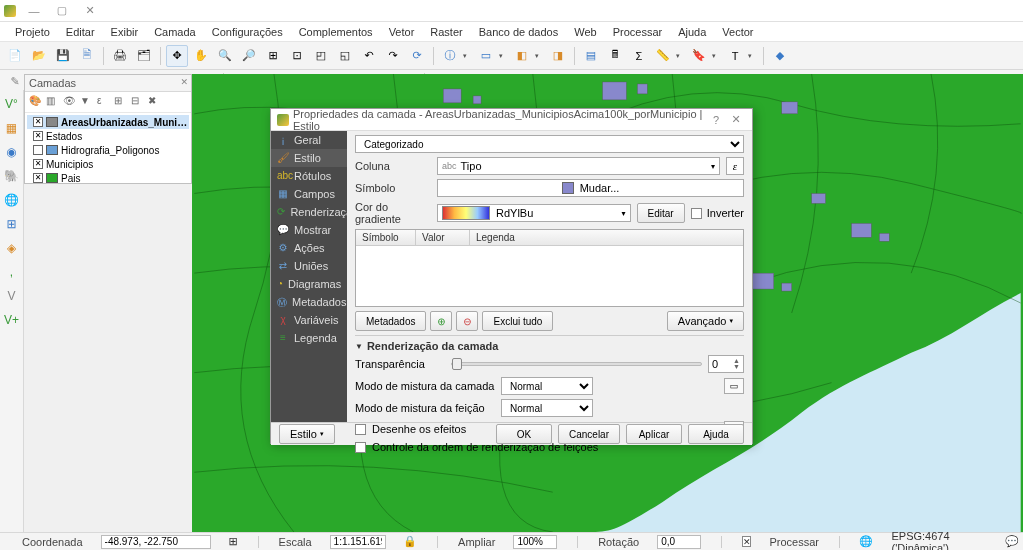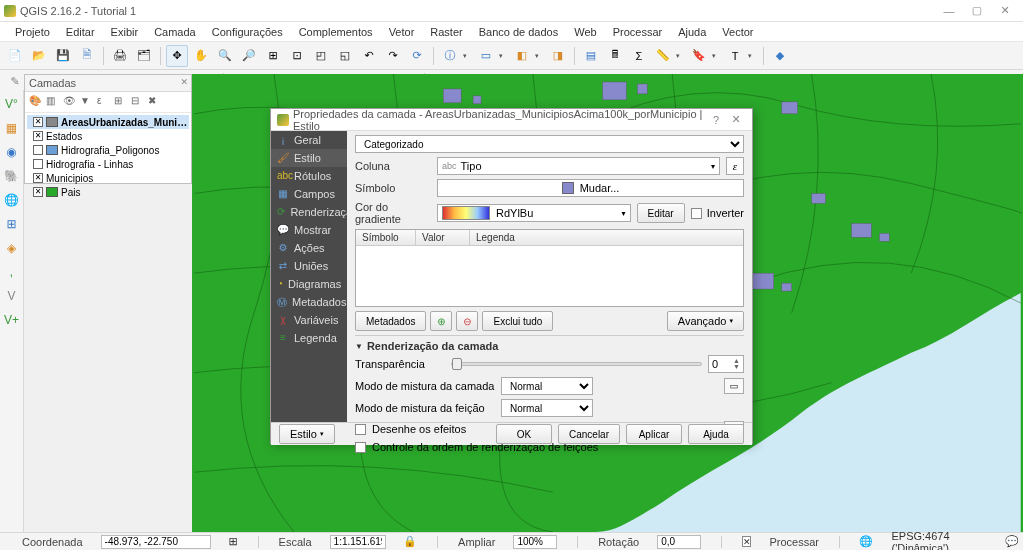--- a/index.html
+++ b/index.html
@@ -99,21 +99,20 @@
 .dropbtn .tri{font-size:7px;}
 
 
 .c-blue{color:#3a7ac8;} .c-green{color:#3a9a3a;} .c-orange{color:#d88b2a;} .c-red{color:#c44;} .c-purple{color:#8a6ac8;} .c-gray{color:#888;}
 </style>
 </head>
 <body>
 
 <div class="titlebar">
   <span class="logo"></span>
-  <span class="title">QGIS 2.16.2 - Tutorial 1</span>
   <span class="winbtn">—</span>
   <span class="winbtn">▢</span>
   <span class="winbtn">✕</span>
 </div>
 
 <div class="menubar">
   <span>Projeto</span>
   <span>Editar</span>
   <span>Exibir</span>
   <span>Camada</span>
@@ -228,24 +227,20 @@
         <span class="nm" style="font-weight: bold;">AreasUrbanizadas_MunicipiosA...</span>
       </div>
       <div class="row">
         <span class="cb">✕</span>
         <span class="nm">Estados</span>
       </div>
       <div class="row">
         <span class="cb"></span>
         <span class="sw" style="background: rgb(106, 160, 214);"></span>
         <span class="nm">Hidrografia_Poligonos</span>
-      </div>
-      <div class="row">
-        <span class="cb"></span>
-        <span class="nm">Hidrografia - Linhas</span>
       </div>
       <div class="row">
         <span class="cb">✕</span>
         <span class="nm">Municipios</span>
       </div>
       <div class="row">
         <span class="cb">✕</span>
         <span class="sw" style="background: rgb(42, 168, 42);"></span>
         <span class="nm">Pais</span>
       </div>

